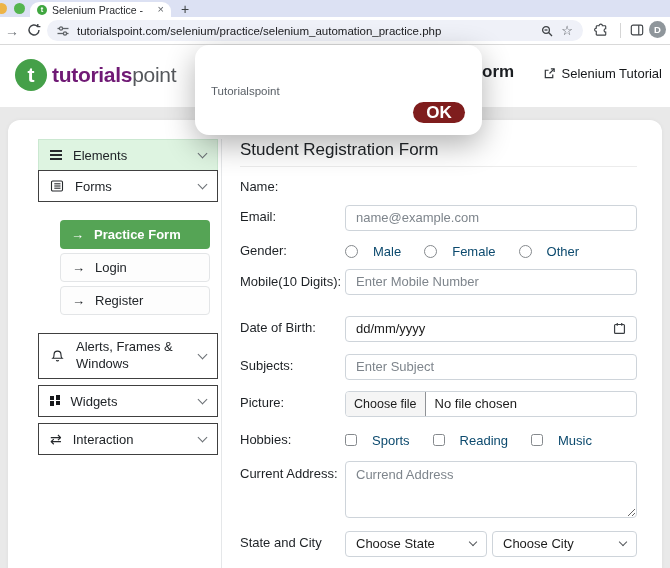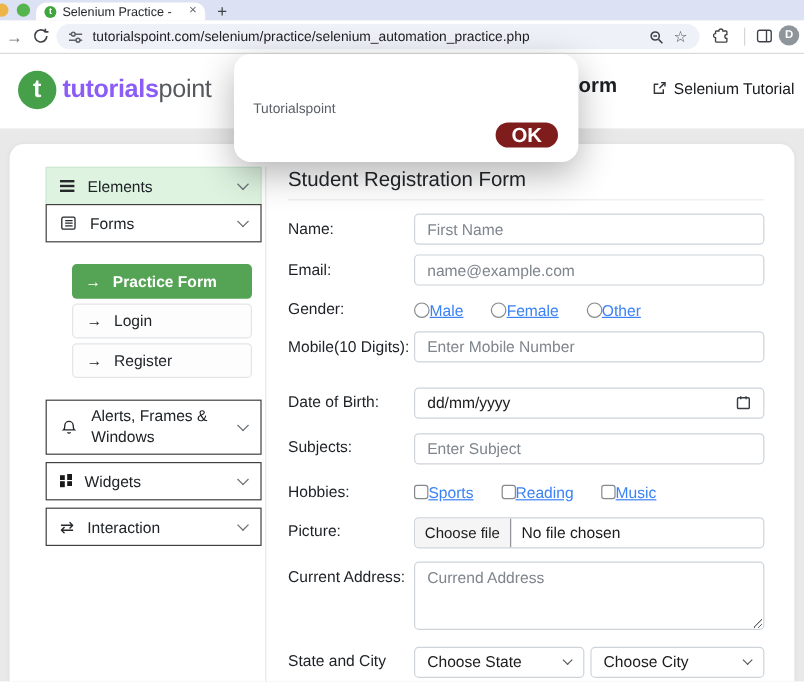--- a/index.html
+++ b/index.html
@@ -36,21 +36,21 @@
             background:#8f969b; color:#fff; font-size:9.5px; font-weight:bold;
             display:flex; align-items:center; justify-content:center; }
 
   
   #page { position:absolute; left:0; top:45px; width:670px; height:523px; background:#e9e9e9; }
   #siteheader { position:absolute; left:0; top:0; width:670px; height:62px; background:#fff; }
   .logo { position:absolute; left:15px; top:14px; display:flex; align-items:center; gap:5px; }
   .logo-circle { width:32px; height:32px; border-radius:50%; background:#45a049; color:#fff;
                  font-size:21px; font-weight:bold; display:flex; align-items:center; justify-content:center; }
   .logo-text { font-size:21px; letter-spacing:-0.3px; }
-  .logo-text b { color:#8b5cf6; }
+  .logo-text b { color:#701a75; }
   .logo-text span { color:#55585c; }
   .page-title { position:absolute; left:222px; top:17px; font-size:17px; font-weight:700; color:#1c1f23; }
   .tutorial-link { position:absolute; right:8px; top:21px; display:flex; align-items:center; gap:6px;
                    font-size:13px; color:#16181b; }
 
   #card { position:absolute; left:8px; top:75px; width:654px; height:500px; background:#fff;
           border-radius:12px 12px 0 0; padding:19px 0 0 30px; display:flex;
           box-shadow:0 0 4px rgba(0,0,0,0.05); }
   #sidebar { width:184px; border-right:1px solid #e5e7e9; flex:none; }
   .acc { width:180px; height:32px; border:1px solid #404040; background:#fff; display:flex;
@@ -82,21 +82,21 @@
   .frow-top { align-items:flex-start; }
   .frow-top .flabel { padding-top:4px; }
   .flabel { width:105px; flex:none; font-size:13px; color:#1d2125; line-height:1.45; }
   .fctrl { flex:1; }
   .ti { width:100%; height:26px; border:1px solid #ced4da; border-radius:4px; padding:0 10px;
         font-size:13px; color:#1c1c1c; font-family:"Liberation Sans", sans-serif; background:#fff; outline:none; }
   .ti::placeholder { color:#7e858c; }
   .fake-input { width:100%; height:26px; border:1px solid #ced4da; border-radius:4px; padding:0 10px;
                 font-size:13px; color:#1c1c1c; display:flex; align-items:center; background:#fff; }
   .choice-row { display:flex; align-items:center; gap:23px; }
-  .choice { display:flex; align-items:center; gap:0; font-size:13px; color:#3b82f6;text-decoration:underline; }
+  .choice { display:flex; align-items:center; gap:15px; font-size:13px; color:#0c4a6e; }
   .radio { width:13px; height:13px; border:1px solid #85898d; border-radius:50%; background:#fff; flex:none; }
   .cb { width:12px; height:12px; border:1px solid #85898d; border-radius:2.5px; background:#fff; flex:none; }
   .file-wrap { width:100%; height:26px; border:1px solid #ced4da; border-radius:4px; display:flex;
                align-items:center; overflow:hidden; background:#fff; }
   .file-btn { height:100%; padding:0 8px; background:#f5f5f5; border-right:1px solid #8f9296;
               display:flex; align-items:center; font-size:12.5px; color:#1c1c1c; flex:none; }
   .file-status { margin-left:9px; font-size:13px; color:#1c1c1c; }
   .ta { width:100%; height:57px; border:1px solid #ced4da; border-radius:4px; padding:5px 10px;
         font-size:13px; color:#1c1c1c; font-family:Liberation Sans, sans-serif; resize:both; outline:none; }
   .ta::placeholder { color:#7e858c; }
@@ -274,21 +274,20 @@
           <span class="chev"></span>
         </div>
       </div>
 
       <div id="formcol">
         <div class="form-heading">Student Registration Form</div>
         <hr class="form-hr">
 
         <div class="frow mt11">
           <span class="flabel">Name:</span>
-          <span class="fctrl"><input class="ti" placeholder="First Name" style=""></span>
         </div>
 
         <div class="frow mt13">
           <span class="flabel">Email:</span>
           <span class="fctrl"><input class="ti" placeholder="name@example.com" style=""></span>
         </div>
 
         <div class="frow mt11">
           <span class="flabel">Gender:</span>
           <span class="fctrl choice-row">
@@ -328,48 +327,48 @@
               </span>
             </span>
           </span>
         </div>
 
         <div class="frow mt12">
           <span class="flabel">Subjects:</span>
           <span class="fctrl"><input class="ti" placeholder="Enter Subject" style=""></span>
         </div>
 
-        <div class="frow mt14">
-          <span class="flabel">Hobbies:</span>
-          <span class="fctrl choice-row">
-            <span class="choice">
-                <span class="cb"></span>
-                <span>Sports</span>
-              </span>
-            <span class="choice">
-                <span class="cb"></span>
-                <span>Reading</span>
-              </span>
-            <span class="choice">
-                <span class="cb"></span>
-                <span>Music</span>
-              </span>
-          </span>
-        </div>
-
         <div class="frow mt11">
           <span class="flabel">Picture:</span>
           <span class="fctrl">
             <span class="file-wrap">
               <span class="file-btn">Choose file</span>
               <span class="file-status">No file chosen</span>
             </span>
           </span>
         </div>
 
+        <div class="frow mt14">
+          <span class="flabel">Hobbies:</span>
+          <span class="fctrl choice-row">
+            <span class="choice">
+                <span class="cb"></span>
+                <span>Sports</span>
+              </span>
+            <span class="choice">
+                <span class="cb"></span>
+                <span>Reading</span>
+              </span>
+            <span class="choice">
+                <span class="cb"></span>
+                <span>Music</span>
+              </span>
+          </span>
+        </div>
+
         <div class="frow frow-top mt11">
           <span class="flabel">Current Address:</span>
           <span class="fctrl"><textarea class="ta" placeholder="Currend Address" style=""></textarea></span>
         </div>
 
         <div class="frow mt9">
           <span class="flabel">State and City</span>
           <span class="fctrl sel-row">
             <span class="fake-select sel-state">
               <span>Choose State</span>

